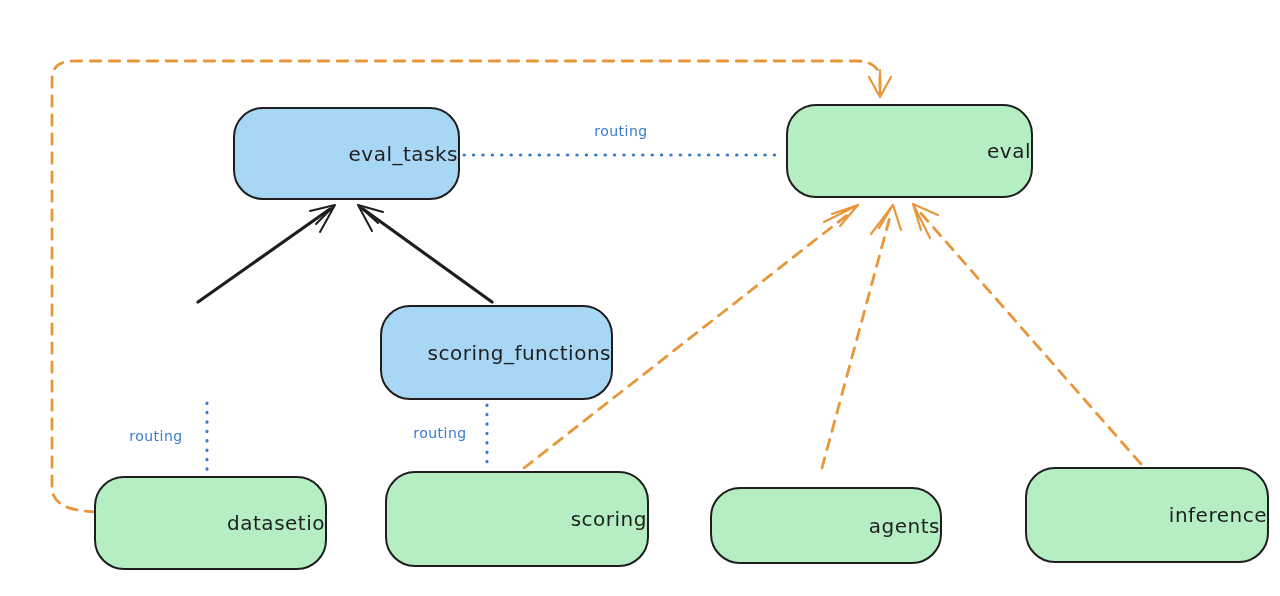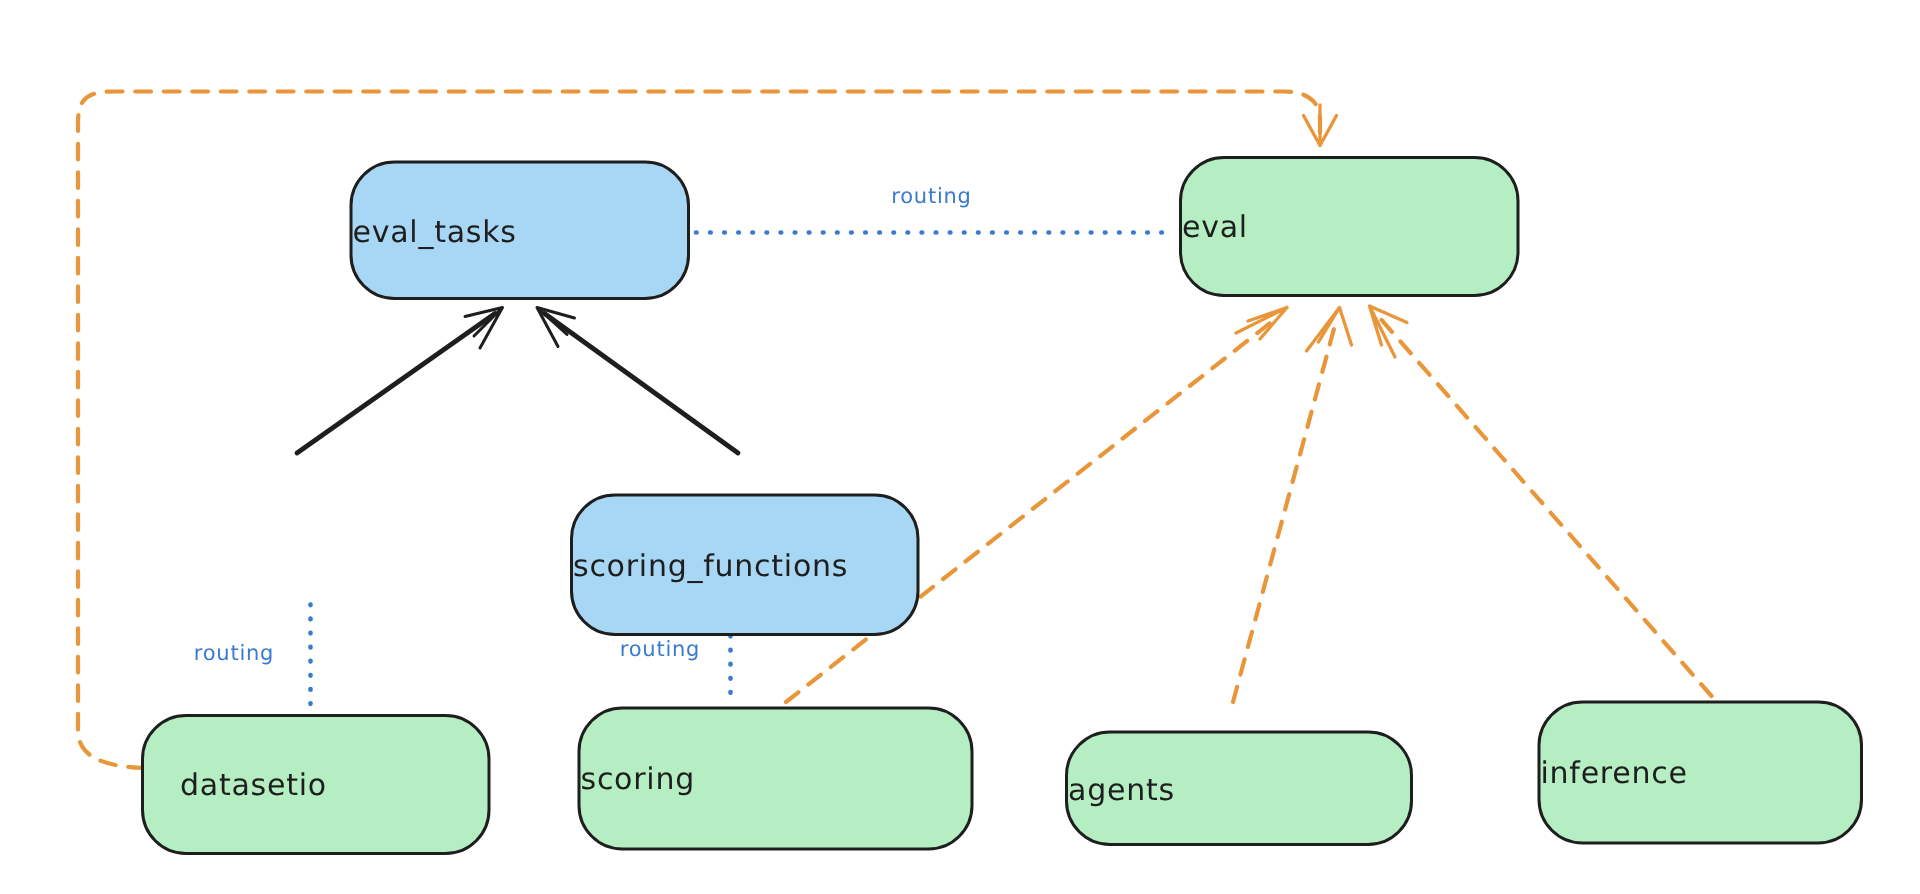--- a/index.html
+++ b/index.html
@@ -53,21 +53,21 @@
     stroke-linecap: round;
     stroke-linejoin: round;
   }
   .node {
     position: absolute;
     box-sizing: border-box;
     border: 2.6px solid var(--node_border, #1e1e1e);
     border-radius: 30px;
     display: flex;
     align-items: center;
-    justify-content: flex-start;
+    justify-content: flex-end;
     font-size: 20px;
     letter-spacing: 0.5px;
     color: var(--node_text, #1e1e1e);
   }
   .node.blue  { background: var(--node_blue, #a8d7f5); }
   .node.green { background: var(--node_green, #b5eec2); }
   .edge-label {
     position: absolute;
     transform: translate(-50%, -50%);
     font-size: 14px;
@@ -103,42 +103,42 @@
     <path class="arrowhead-orange-path" d="M879,228 L893,205 L901,230 M871,234 L893,205"></path>
 
     <path class="edge-orange-dashed" d="M1141,464 L919,211"></path>
     <path class="arrowhead-orange-path" d="M921,230 L913,204 L938,215 M930,238 L913,204"></path>
   </svg>
 
   <div class="node blue" style="left:233px;  top:107px; width:227px; height:93px;">
     <span>eval_tasks</span>
   </div>
 
-  <div class="node green" style="left:786px;  top:104px; width:227px; height:94px;">
+  <div class="node green" style="left:786px;  top:104px; width:247px; height:94px;">
     <span>eval</span>
   </div>
 
 
-  <div class="node blue" style="left:380px;  top:305px; width:233px; height:95px;margin-top:24px;">
+  <div class="node blue" style="left:380px;  top:305px; width:233px; height:95px;">
     <span>scoring_functions</span>
   </div>
 
   <div class="node green" style="left:94px;   top:476px; width:233px; height:94px;padding-left:24px;">
     <span>datasetio</span>
   </div>
 
   <div class="node green" style="left:385px;  top:471px; width:264px; height:96px;">
     <span>scoring</span>
   </div>
 
   <div class="node green" style="left:710px;  top:487px; width:232px; height:77px;">
     <span>agents</span>
   </div>
 
-  <div class="node green" style="left:1025px; top:467px; width:217px; height:96px;">
+  <div class="node green" style="left:1025px; top:467px; width:244px; height:96px;">
     <span>inference</span>
   </div>
 
   <div class="edge-label" style="left:621px; top:131px;">routing</div>
   <div class="edge-label" style="left:156px; top:436px;">routing</div>
   <div class="edge-label" style="left:440px; top:433px;">routing</div>
 
 </div>
 
 </body></html>

